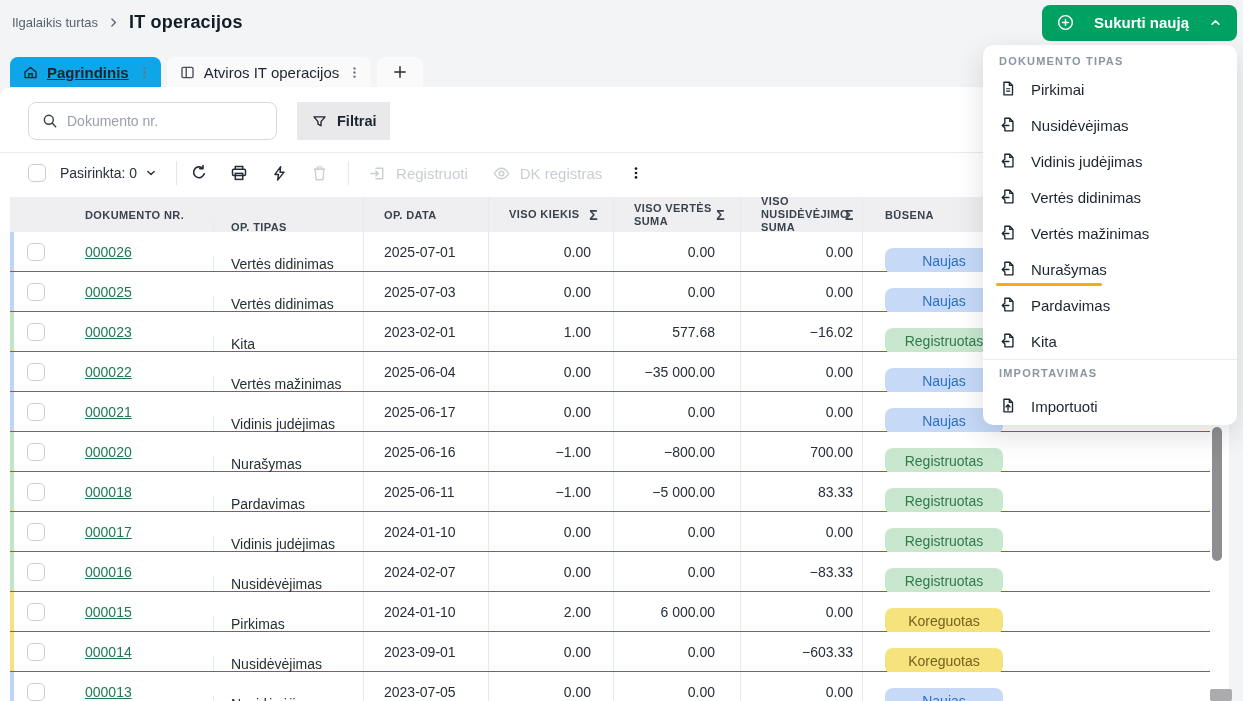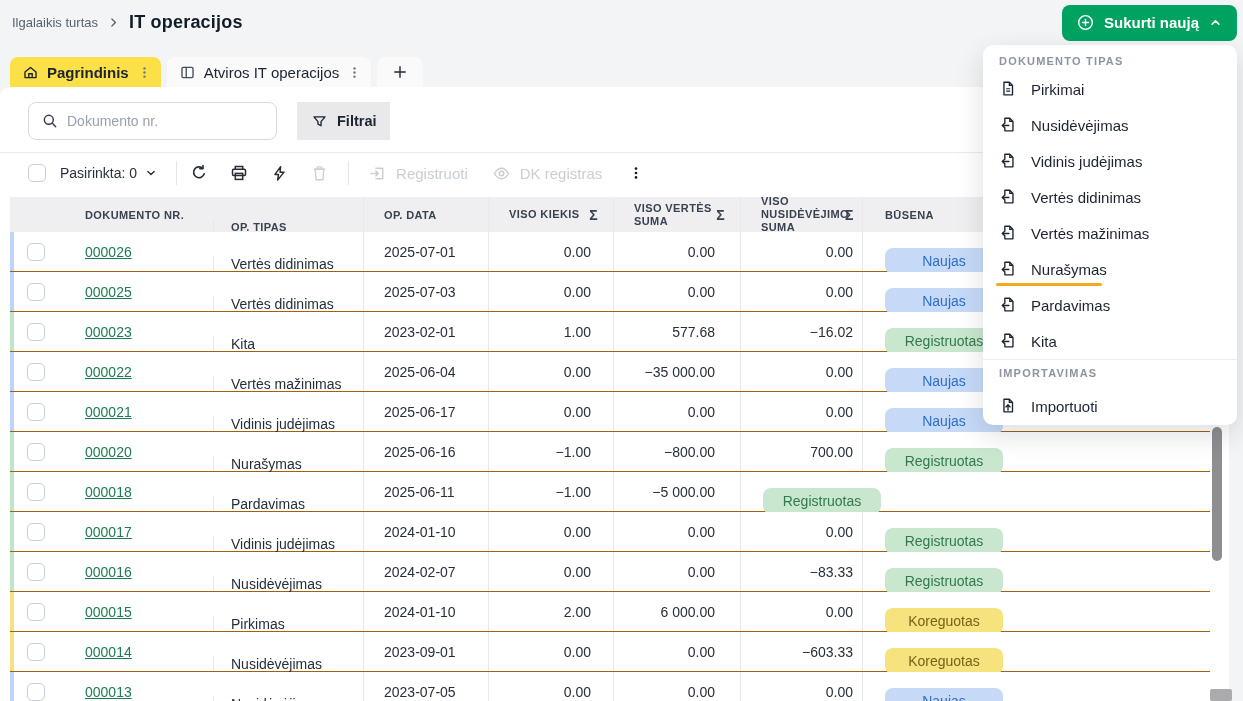--- a/index.html
+++ b/index.html
@@ -5,27 +5,27 @@
   html,body{margin:0;padding:0;}
   body{background:#f3f4f5;font-family:"Liberation Sans",sans-serif;-webkit-font-smoothing:antialiased;}
   .app{position:relative;width:1243px;height:701px;overflow:hidden;background:#f3f4f5;color:#1b2430;}
 
   
   .topbar{position:absolute;left:0;top:0;width:1243px;height:45px;display:flex;align-items:center;justify-content:space-between;padding:0 6px 0 12px;box-sizing:border-box;}
   .breadcrumb{display:flex;align-items:center;gap:9px;}
   .bc-parent{font-size:13px;color:#59626f;text-decoration:none;cursor:pointer;}
   .bc-chev{color:#59626f;display:flex;}
   .page-title{font-size:18px;font-weight:800;color:#121c28;margin:0;letter-spacing:.2px;}
-  .create-btn{display:flex;align-items:center;gap:9px;height:36px;padding:0 14px;border:none;border-radius:8px;background:var(--accent-green,#00a262);color:#fff;font-family:inherit;font-size:15px;font-weight:700;cursor:pointer;}
+  .create-btn{display:flex;align-items:center;gap:19px;height:36px;padding:0 14px;border:none;border-radius:8px;background:var(--accent-green,#00a262);color:#fff;font-family:inherit;font-size:15px;font-weight:700;cursor:pointer;}
   .create-btn svg{display:block;}
 
   
   .tabbar{position:absolute;left:10px;top:57px;display:flex;gap:6px;align-items:flex-end;}
   .tab{display:flex;align-items:center;gap:8px;height:30px;padding:0 9px 0 12px;border-radius:8px 8px 0 0;font-size:15px;color:#1b2430;cursor:pointer;}
-  .tab.active{background:#fde047;font-weight:700;}
+  .tab.active{background:#0ea5e9;font-weight:700;text-decoration:underline;}
   .tab.inactive{background:rgba(255,255,255,.55);}
   .tab .kebab{color:#6b7582;display:flex;cursor:pointer;}
   .tab-add{width:46px;height:30px;display:flex;align-items:center;justify-content:center;background:rgba(255,255,255,.55);border:none;border-radius:8px 8px 0 0;color:#232b35;cursor:pointer;}
 
   
   .content{position:absolute;left:0;top:87px;width:1229px;height:614px;background:#fff;border-radius:10px 10px 0 0;}
 
   .search-box{position:absolute;left:28px;top:102px;width:249px;height:38px;box-sizing:border-box;}
   .search-box svg{position:absolute;left:13px;top:10px;color:#38404b;}
   .search-box input{width:100%;height:100%;box-sizing:border-box;border:1px solid #d9dadd;border-radius:8px;padding:0 10px 0 38px;font-family:inherit;font-size:14px;color:#1b2430;outline:none;background:#fff;}
@@ -391,20 +391,21 @@
       <div class="col col-check">
             <span class="checkbox"></span>
           </div>
       <div class="col col-nr">
             <a class="doc-link">000018</a>
           </div>
       <div class="col col-type">Pardavimas</div>
       <div class="col col-date">2025-06-11</div>
       <div class="col col-qty">−1.00</div>
       <div class="col col-value">−5 000.00</div>
+      <div class="col col-depr">83.33</div>
       <div class="col col-status">
             <span class="badge badge-registered">Registruotas</span>
           </div>
     </div>
 
     <div class="trow">
       <span class="stripe" style="background: var(--stripe-green);"></span>
       <div class="col col-check">
             <span class="checkbox"></span>
           </div>

